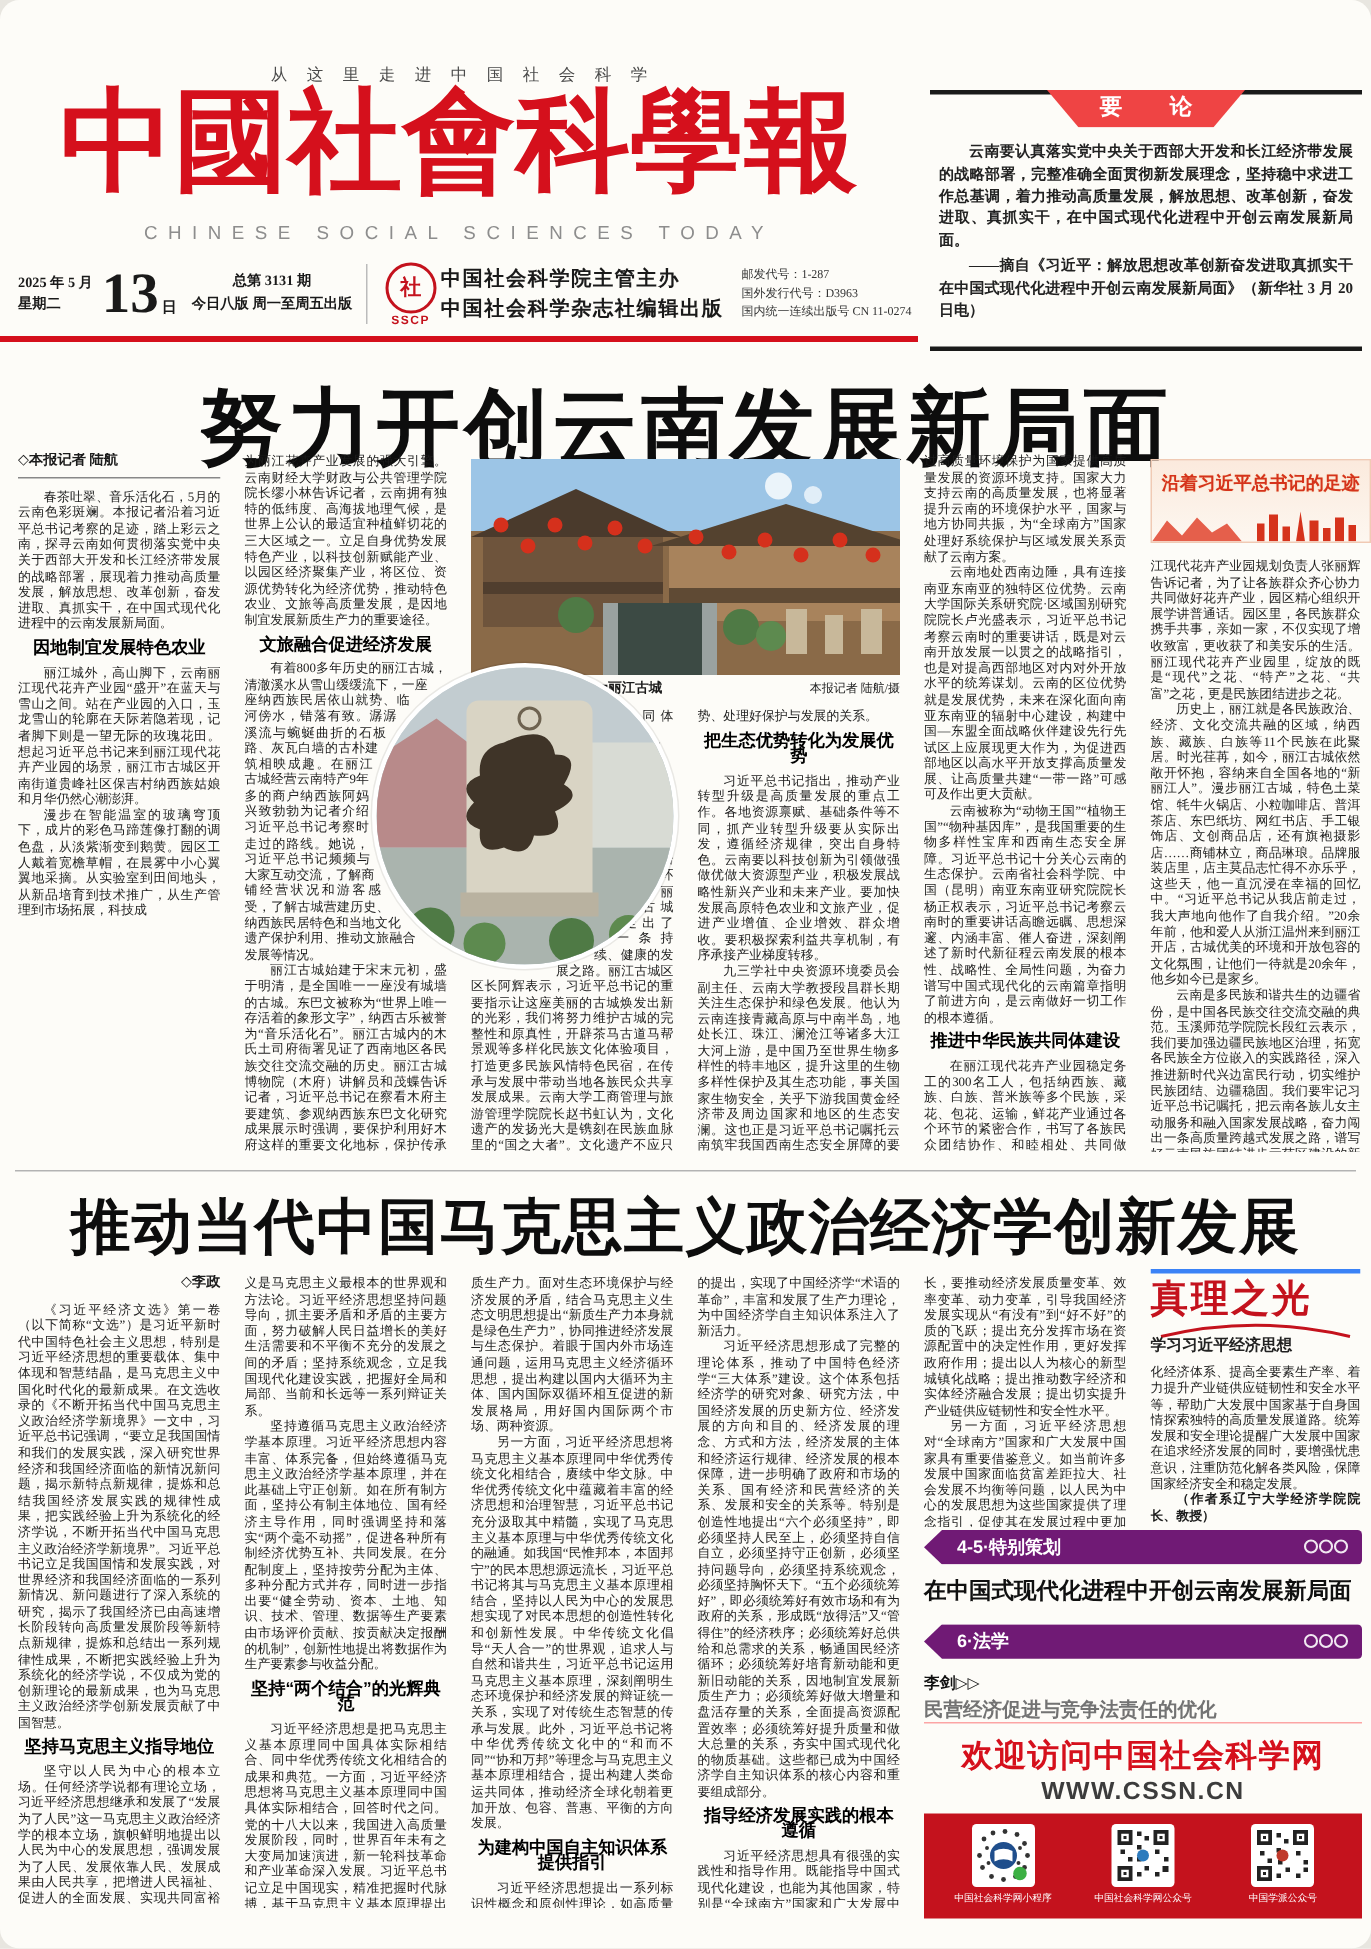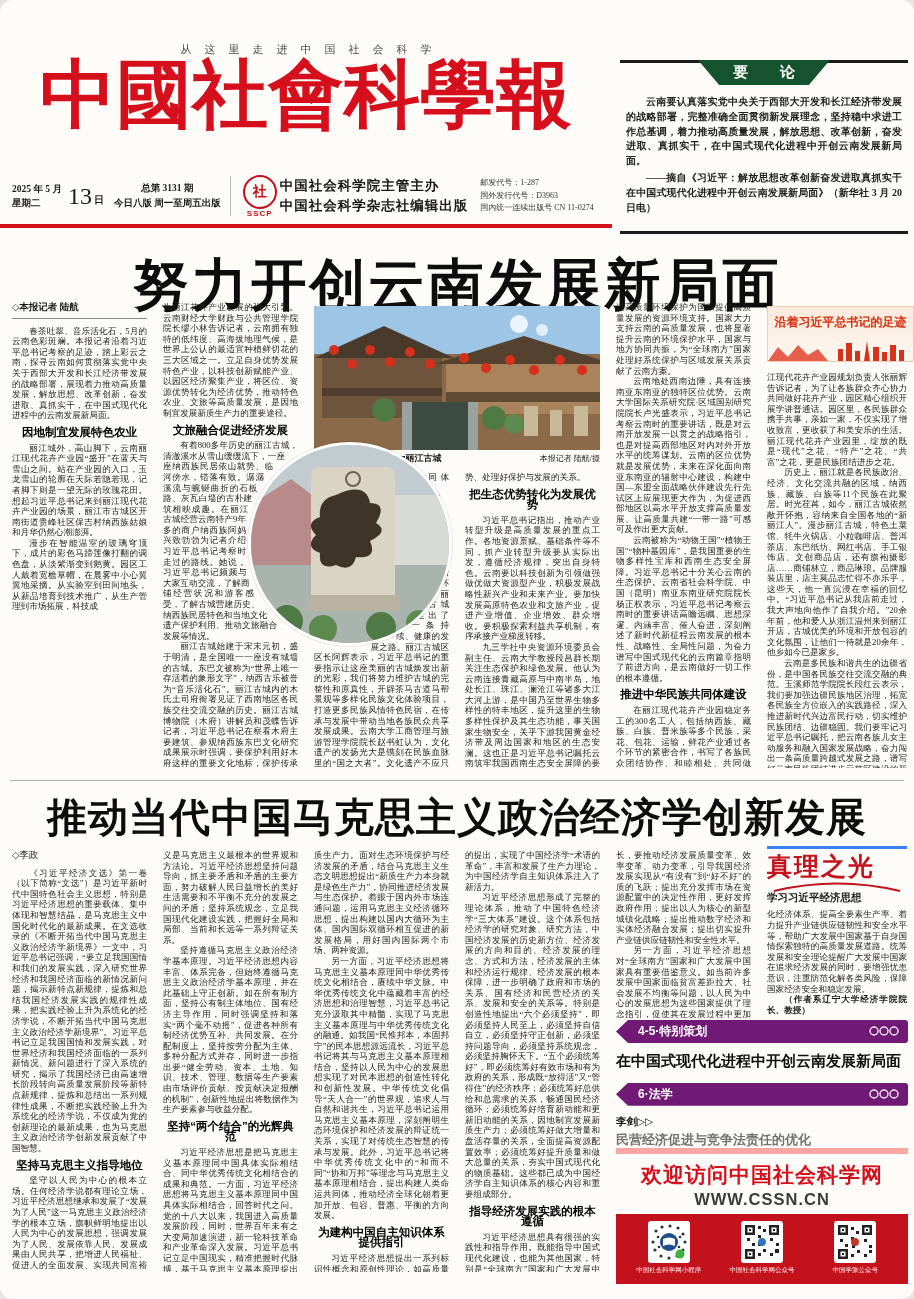--- a/index.html
+++ b/index.html
@@ -10,34 +10,34 @@
   
   #mast-tagline{top:42px;left:0;width:612px;text-align:center;font-size:11px;letter-spacing:13px;color:#4a4a4a;text-indent:13px;}
   #mast-title{top:54px;left:8px;width:596px;text-align:center;font-size:76px;line-height:1.1;font-weight:700;
               color:#d5101c;font-family:"Liberation Serif",serif;transform:scaleY(.98);}
   #mast-english{top:148px;left:0;width:612px;text-align:center;font-size:12.5px;letter-spacing:7px;color:#8d8d8d;
                 font-family:"Liberation Sans","DejaVu Sans",sans-serif;}
   #mast-info{top:172px;left:12px;width:598px;height:48px;display:flex;align-items:center;}
   .mi-sep{width:1px;height:40px;background:#bbb;margin:0 9px;}
   #mi-date{display:flex;align-items:center;}
   #mi-date .dcol{font-size:9.5px;font-weight:700;line-height:1.5;}
-  #mi-day{font-size:24px;font-weight:400;margin:0 2px 0 6px;line-height:1;}
+  #mi-day{font-size:38px;font-weight:700;margin:0 2px 0 6px;line-height:1;}
   #mi-daysuf{font-size:10px;font-weight:700;align-self:flex-end;margin-bottom:3px;}
   #mi-issue{font-size:9.5px;font-weight:700;line-height:1.6;text-align:center;margin-left:10px;}
   #mi-logo{width:40px;text-align:center;}
   #mi-logo .ring{width:30px;height:30px;margin:0 auto;border:2.5px solid #c4121d;border-radius:50%;
                  display:flex;align-items:center;justify-content:center;color:#c4121d;font-size:14px;font-weight:700;}
   #mi-logo .sscp{font-size:8px;font-weight:700;color:#c4121d;letter-spacing:1px;font-family:"Liberation Sans",sans-serif;}
   #mi-pub{font-size:13.5px;font-weight:700;line-height:1.5;letter-spacing:1px;}
   #mi-codes{font-size:8px;line-height:1.6;color:#333;margin-left:12px;}
   #mast-rule{top:224px;left:0;width:612px;height:4px;background:#d5101c;}
 
   
   #yaolun{left:620px;top:60px;width:288px;height:168px;border-top:3px solid #1a1a1a;border-bottom:3px solid #1a1a1a;}
-  #yaolun-ribbon{position:absolute;top:-3px;left:50%;transform:translateX(-50%);width:132px;height:25px;background:#14532d;
+  #yaolun-ribbon{position:absolute;top:-3px;left:50%;transform:translateX(-50%);width:132px;height:25px;background:#ef4444;
                  clip-path:polygon(0 0,100% 0,84% 100%,16% 100%);color:#fff;font-size:15px;font-weight:700;
                  letter-spacing:14px;text-indent:14px;text-align:center;line-height:25px;}
   #yaolun-body{margin-top:32px;padding:0 6px;font-size:10px;font-weight:700;line-height:14.8px;text-align:justify;color:#222;}
   #yaolun-body .q{text-indent:2em;}
   #yaolun-body .src{text-indent:2em;margin-top:2px;}
 
   
   #headline1{top:248px;left:0;width:914px;text-align:center;font-size:56px;font-weight:700;letter-spacing:3px;
              color:#0d0d0d;font-family:"Liberation Sans","DejaVu Sans",sans-serif;}
   #headline2{top:790px;left:0;width:914px;text-align:center;font-size:40px;font-weight:700;letter-spacing:1px;
@@ -45,21 +45,21 @@
   #art-sep{top:780px;left:10px;width:894px;height:1px;background:#b3b3b3;}
 
   
   .ncol{position:absolute;width:135px;overflow:hidden;box-sizing:border-box;
         font-size:8.6px;line-height:10.6px;color:#1c1c1c;}
   .blk-para{text-indent:2em;text-align:justify;}
   .blk-cont{text-align:justify;}
   .blk-sub{font-size:11.5px;font-weight:700;text-align:center;margin:6px 0 5px;
            font-family:"Liberation Sans","DejaVu Sans",sans-serif;color:#000;}
   .blk-byline{font-size:9.5px;font-weight:700;border-bottom:1px solid #888;padding-bottom:5px;margin-bottom:7px;}
-  .blk-byline2{font-size:9.5px;font-weight:400;margin-bottom:7px;}
+  .blk-byline2{font-size:9.5px;font-weight:700;margin-bottom:7px;text-align:right;}
   .blk-attr{font-weight:700;text-align:justify;text-indent:2em;}
   
   #a1c1{left:12px;top:302px;height:466px;}
   #a1c2{left:163px;top:302px;height:466px;}
   #a1c3{left:314px;top:302px;height:466px;padding-top:170px;}
   #a1c4{left:465px;top:302px;height:466px;padding-top:170px;}
   #a1c5{left:616px;top:302px;height:466px;}
   #a1c6{left:767px;top:302px;height:466px;width:140px;padding-top:70px;}
   
   #a1c3 .blk:first-child::before{content:"";float:left;width:102px;height:178px;shape-outside:circle(103px at 30px 70px);}
@@ -98,37 +98,38 @@
   #promos{left:616px;top:1020px;width:292px;font-family:"Liberation Sans","DejaVu Sans",sans-serif;}
   .pr-banner{position:relative;height:23px;background:#701a75;border-radius:3px;
              clip-path:polygon(0 50%,12px 0,100% 0,100% 100%,12px 100%);color:#fff;
              font-size:12px;font-weight:700;line-height:23px;padding-left:22px;box-sizing:border-box;}
   .pr-banner svg{position:absolute;right:6px;top:3px;}
   .pr-teaser{font-size:15px;font-weight:700;color:#101010;margin:9px 0 12px;line-height:1.25;}
   .pr-author{font-size:10.5px;font-weight:700;color:#101010;margin:9px 0 3px;}
   .pr-teaser2{font-size:13px;font-weight:700;color:#737373;line-height:1.2;}
 
   
-  #cssn{left:616px;top:1148px;width:292px;border-top:6px solid #fca5a5;padding-top:7px;
+  #cssn{left:616px;top:1148px;width:292px;border-top:1px solid #fca5a5;padding-top:7px;
         font-family:"Liberation Sans","DejaVu Sans",sans-serif;}
   #cssn-welcome{font-size:21px;font-weight:700;color:#d5101c;text-align:center;letter-spacing:1px;}
   #cssn-url{font-size:16.5px;font-weight:700;color:#3c3c3c;text-align:center;letter-spacing:1px;margin-top:1px;cursor:pointer;}
   #cssn-qrbox{margin-top:5px;background:#c4121d;display:flex;justify-content:space-around;align-items:flex-start;
               padding:7px 6px 5px;height:58px;}
   .qr-item{width:88px;display:flex;flex-direction:column;align-items:center;}
   .qr-tile{width:42px;height:42px;background:#fff;border-radius:3px;display:flex;align-items:center;justify-content:center;}
   .qr-label{font-size:6.5px;color:#fff;margin-top:3px;white-space:nowrap;}
 </style>
 </head>
 <body>
 
 <div id="page">
 
   <div class="abs" id="mast-tagline">从这里走进中国社会科学</div>
   <div class="abs" id="mast-title">中國社會科學報</div>
+  <div class="abs" id="mast-english">CHINESE  SOCIAL  SCIENCES  TODAY</div>
 
   <div class="abs" id="mast-info">
     <div id="mi-date">
       <div class="dcol">
         <div>2025 年 5 月</div>
         <div>星期二</div>
       </div>
       <div id="mi-day">13</div>
       <div id="mi-daysuf">日</div>
     </div>

